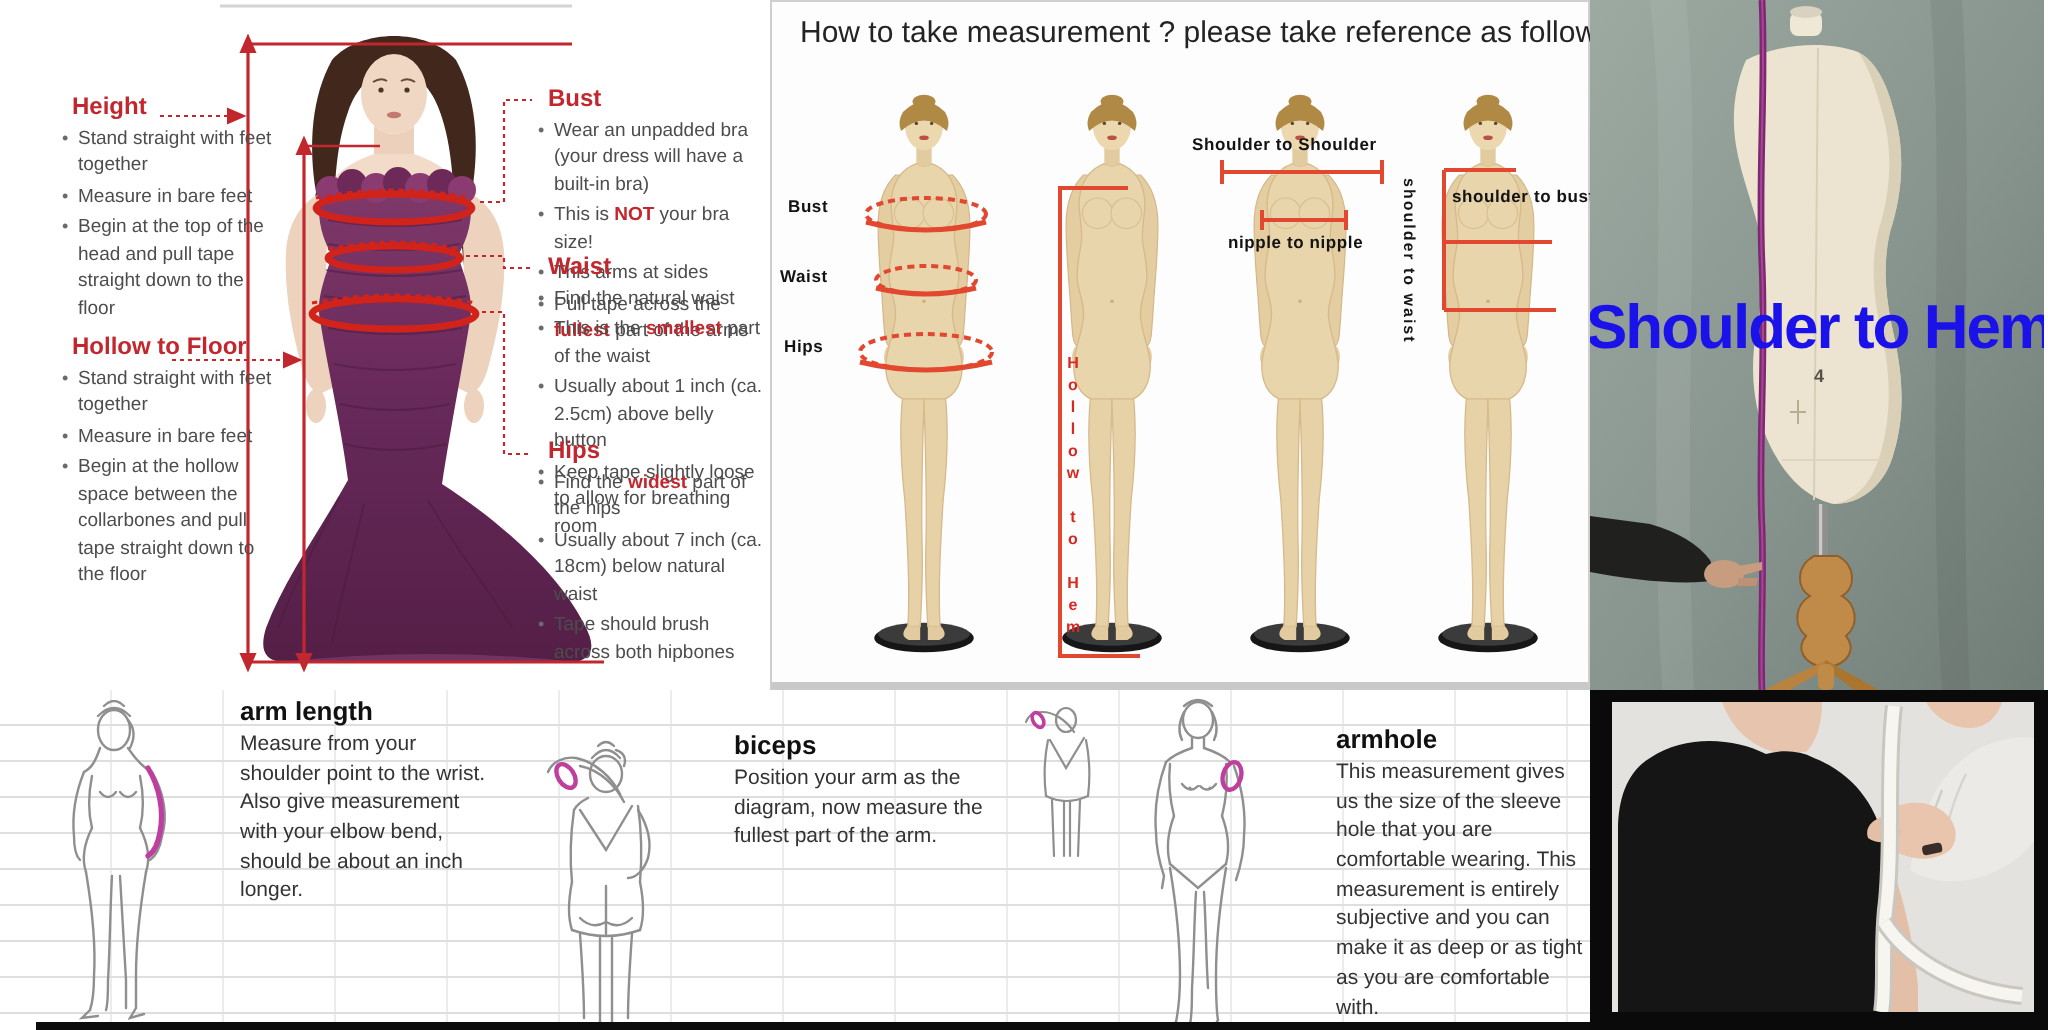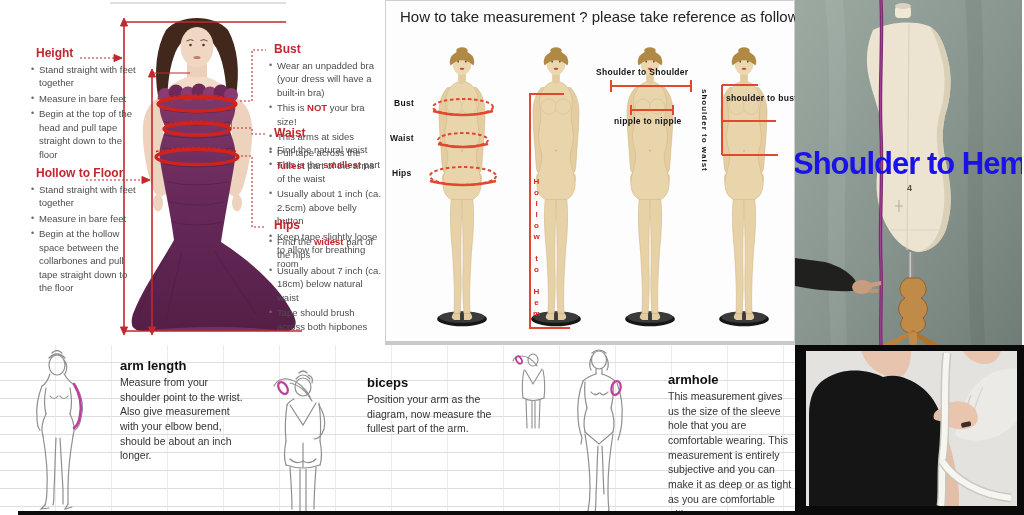--- a/index.html
+++ b/index.html
@@ -33,21 +33,21 @@
   .rphoto{position:absolute;left:795px;top:0;width:227px;height:345px;overflow:hidden;}
   .blue-label{position:absolute;left:-2px;right:-2px;top:146px;text-align:center;
               font-size:31px;font-weight:700;color:#1b12ea;letter-spacing:-1px;white-space:nowrap;}
   .form-size{position:absolute;left:112px;top:183px;font-size:9px;color:#55514a;font-weight:700;}
 
   
   .bottom{position:absolute;left:0;top:345px;width:795px;height:170px;background:
       repeating-linear-gradient(to bottom, rgba(0,0,0,0) 0 17px, #dedede 17px 18px),
       repeating-linear-gradient(to right, rgba(0,0,0,0) 0 55px, #ececec 55px 56px),
       #fff;}
-  .bsec-title{font-size:13px;font-weight:700;color:#111;margin:10px 0 2px 0;}
+  .bsec-title{font-size:13px;font-weight:700;color:#111;margin:0 0 2px 0;}
   .bsec-text{font-size:10.5px;color:#333;line-height:1.4;margin:0;}
   .blackbar{position:absolute;left:18px;bottom:0;width:777px;height:4px;background:#0c0c0c;}
 
   .bl-photo{position:absolute;left:795px;top:345px;width:229px;height:170px;}
 </style>
 </head>
 <body>
 
 <div class="stage">
 

